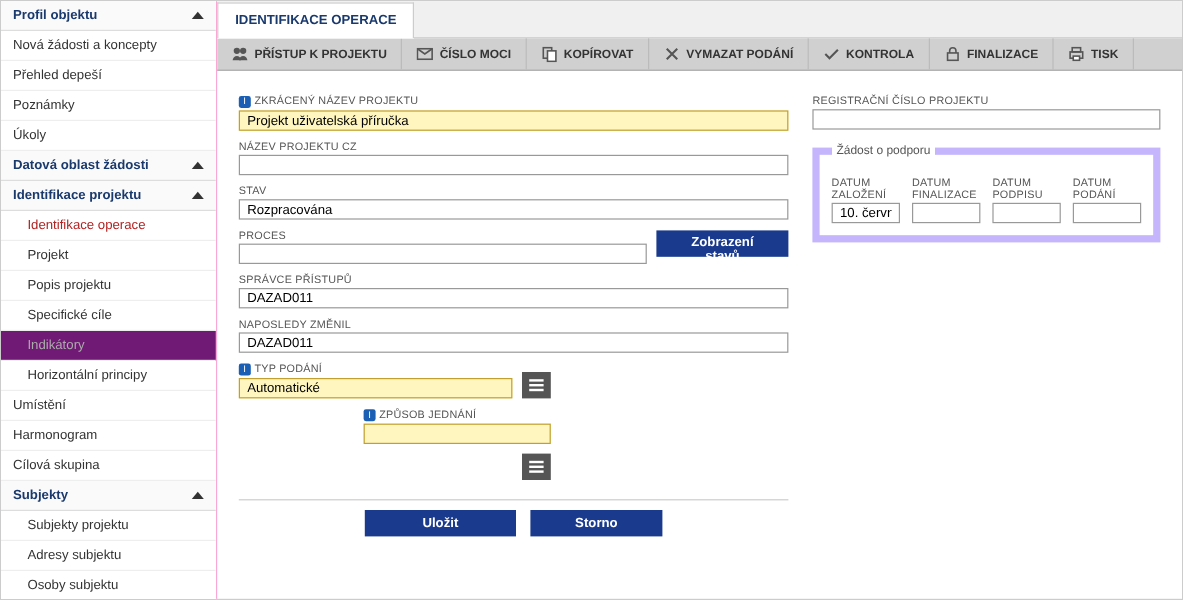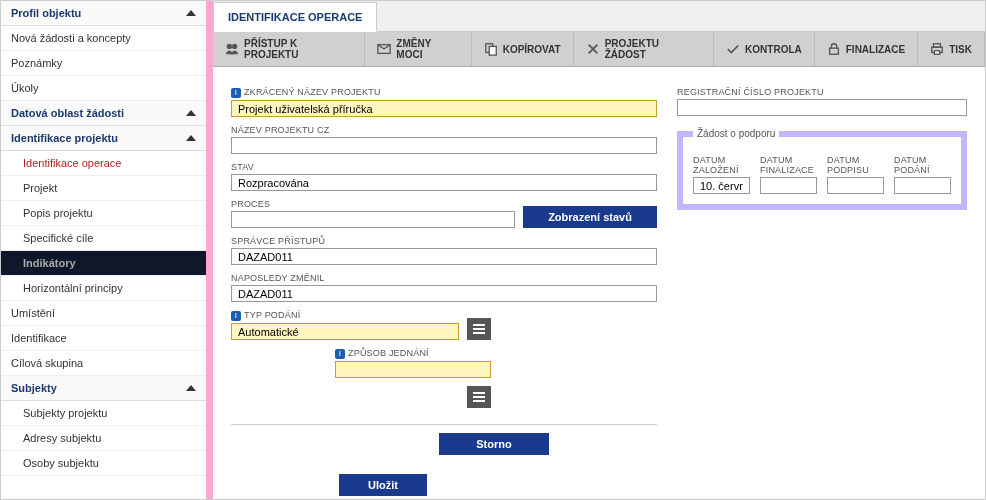--- a/index.html
+++ b/index.html
@@ -1,26 +1,26 @@
 <!DOCTYPE html>
 <html><head>
 <meta charset="utf-8">
 <style>
 * { box-sizing: border-box; margin: 0; padding: 0; }
 body { font-family: Arial, sans-serif; font-size: 11px; color: #333; background: #fff; }
 .app { display: flex; width: 986px; height: 500px; border: 1px solid #ccc; }
 
 
-.sidebar { width: 212px; border-right: 7px solid #f9a8d4; overflow-y: auto; background: #fff; }
+.sidebar { width: 180px; border-right: 1px solid #f9a8d4; overflow-y: auto; background: #fff; }
 .side-header { display: flex; justify-content: space-between; align-items: center; padding: 6px 10px; font-weight: bold; color: #1a3a6e; border-bottom: 1px solid #ddd; cursor: pointer; background: #fafafa; }
 .side-header.lvl1 { font-size: 11px; }
 .side-item { padding: 6px 10px; border-bottom: 1px solid #eee; color: #333; cursor: pointer; }
 .side-item.indent { padding-left: 22px; }
 .side-item.highlight { color: #b22222; }
-.side-item.disabled { color: #aaa; background: #0f172a; font-weight: bold; }
+.side-item.disabled { color: #aaa; background: #701a75; }
 .chev { width: 0; height: 0; border-left: 5px solid transparent; border-right: 5px solid transparent; border-bottom: 6px solid #333; display: inline-block; }
 
 
 .main { flex: 1; display: flex; flex-direction: column; }
 .tabrow { background: #f0f0f0; border-bottom: 1px solid #ccc; }
 .tab { display: inline-block; padding: 8px 14px; font-weight: bold; font-size: 11px; color: #1a3a6e; background: #fff; border: 1px solid #ccc; border-bottom: 1px solid #fff; position: relative; top: 1px; }
 
 .toolbar { display: flex; background: #d0d0d0; border-bottom: 1px solid #aaa; }
 .tool { display: flex; align-items: center; gap: 5px; padding: 6px 12px; font-size: 10px; font-weight: bold; color: #333; cursor: pointer; border-right: 1px solid #bbb; }
 .tool-icon { width: 14px; height: 14px; display: inline-block; }
@@ -54,38 +54,39 @@
 <body>
 
 <div class="app">
 
   <div class="sidebar">
     <div class="side-header lvl1">
       <span>Profil objektu</span>
       <span class="chev"></span>
     </div>
     <div class="side-item">Nová žádosti a koncepty</div>
+    <div class="side-item">Přehled depeší</div>
     <div class="side-item">Poznámky</div>
     <div class="side-item">Úkoly</div>
     <div class="side-header lvl1">
       <span>Datová oblast žádosti</span>
       <span class="chev"></span>
     </div>
     <div class="side-header lvl1">
       <span>Identifikace projektu</span>
       <span class="chev"></span>
     </div>
     <div class="side-item indent highlight">Identifikace operace</div>
     <div class="side-item indent">Projekt</div>
     <div class="side-item indent">Popis projektu</div>
     <div class="side-item indent">Specifické cíle</div>
     <div class="side-item indent disabled">Indikátory</div>
     <div class="side-item indent">Horizontální principy</div>
     <div class="side-item">Umístění</div>
-    <div class="side-item">Identifikace</div>
+    <div class="side-item">Harmonogram</div>
     <div class="side-item">Cílová skupina</div>
     <div class="side-header lvl1">
       <span>Subjekty</span>
       <span class="chev"></span>
     </div>
     <div class="side-item indent">Subjekty projektu</div>
     <div class="side-item indent">Adresy subjektu</div>
     <div class="side-item indent">Osoby subjektu</div>
 
   </div>
@@ -107,38 +108,38 @@
         </span>
         <span>PŘÍSTUP K PROJEKTU</span>
       </div>
       <div class="tool">
         <span class="tool-icon">
           <svg viewBox="0 0 16 16" width="14" height="14">
               <rect x="1" y="3" width="14" height="10" fill="none" stroke="#555" stroke-width="1.5"></rect>
               <path d="M1 3l7 5 7-5" fill="none" stroke="#555" stroke-width="1.5"></path>
             </svg>
         </span>
-        <span>ZMĚNY MOCI</span>
+        <span>ČÍSLO MOCI</span>
       </div>
       <div class="tool">
         <span class="tool-icon">
           <svg viewBox="0 0 16 16" width="14" height="14">
               <rect x="2" y="2" width="8" height="10" fill="none" stroke="#555" stroke-width="1.5"></rect>
               <rect x="6" y="5" width="8" height="10" fill="#fff" stroke="#555" stroke-width="1.5"></rect>
             </svg>
         </span>
         <span>KOPÍROVAT</span>
       </div>
       <div class="tool">
         <span class="tool-icon">
           <svg viewBox="0 0 16 16" width="14" height="14">
               <path d="M3 3l10 10M13 3L3 13" stroke="#555" stroke-width="2"></path>
             </svg>
         </span>
-        <span>PROJEKTU ŽÁDOST</span>
+        <span>VYMAZAT PODÁNÍ</span>
       </div>
       <div class="tool">
         <span class="tool-icon">
           <svg viewBox="0 0 16 16" width="14" height="14">
               <path d="M2 8l4 4 8-8" fill="none" stroke="#555" stroke-width="2"></path>
             </svg>
         </span>
         <span>KONTROLA</span>
       </div>
       <div class="tool">
@@ -173,21 +174,21 @@
 
         <div class="field-label">STAV</div>
         <input class="input" value="Rozpracována" style="">
 
         <div class="row">
           <div>
             <div class="field-label">PROCES</div>
             <input class="input" value="" style="">
           </div>
           <div style="flex:0 0 auto;">
-            <button class="btn" style="width:134px;">Zobrazení stavů</button>
+            <button class="btn" style="width:110px;">Zobrazení stavů</button>
           </div>
         </div>
 
         <div class="field-label">SPRÁVCE PŘÍSTUPŮ</div>
         <input class="input" value="DAZAD011" style="">
 
         <div class="row">
           <div>
             <div class="field-label">NAPOSLEDY ZMĚNIL</div>
             <input class="input" value="DAZAD011" style="">
@@ -216,21 +217,21 @@
           <div style="flex:0 0 auto;">
             <button class="btn-small">
                 <span></span>
                 <span></span>
                 <span></span>
               </button>
           </div>
         </div>
 
         <div class="footer-btns">
-          <button class="btn" style="width:88px;margin-top:41px;">Uložit</button>
+          <button class="btn" style="width:126px;">Uložit</button>
           <button class="btn" style="width:110px;">Storno</button>
         </div>
       </div>
 
       <div class="col-right">
         <div class="field-label">REGISTRAČNÍ ČÍSLO PROJEKTU</div>
         <input class="input" value="" style="">
 
 
         <fieldset class="fieldset">

